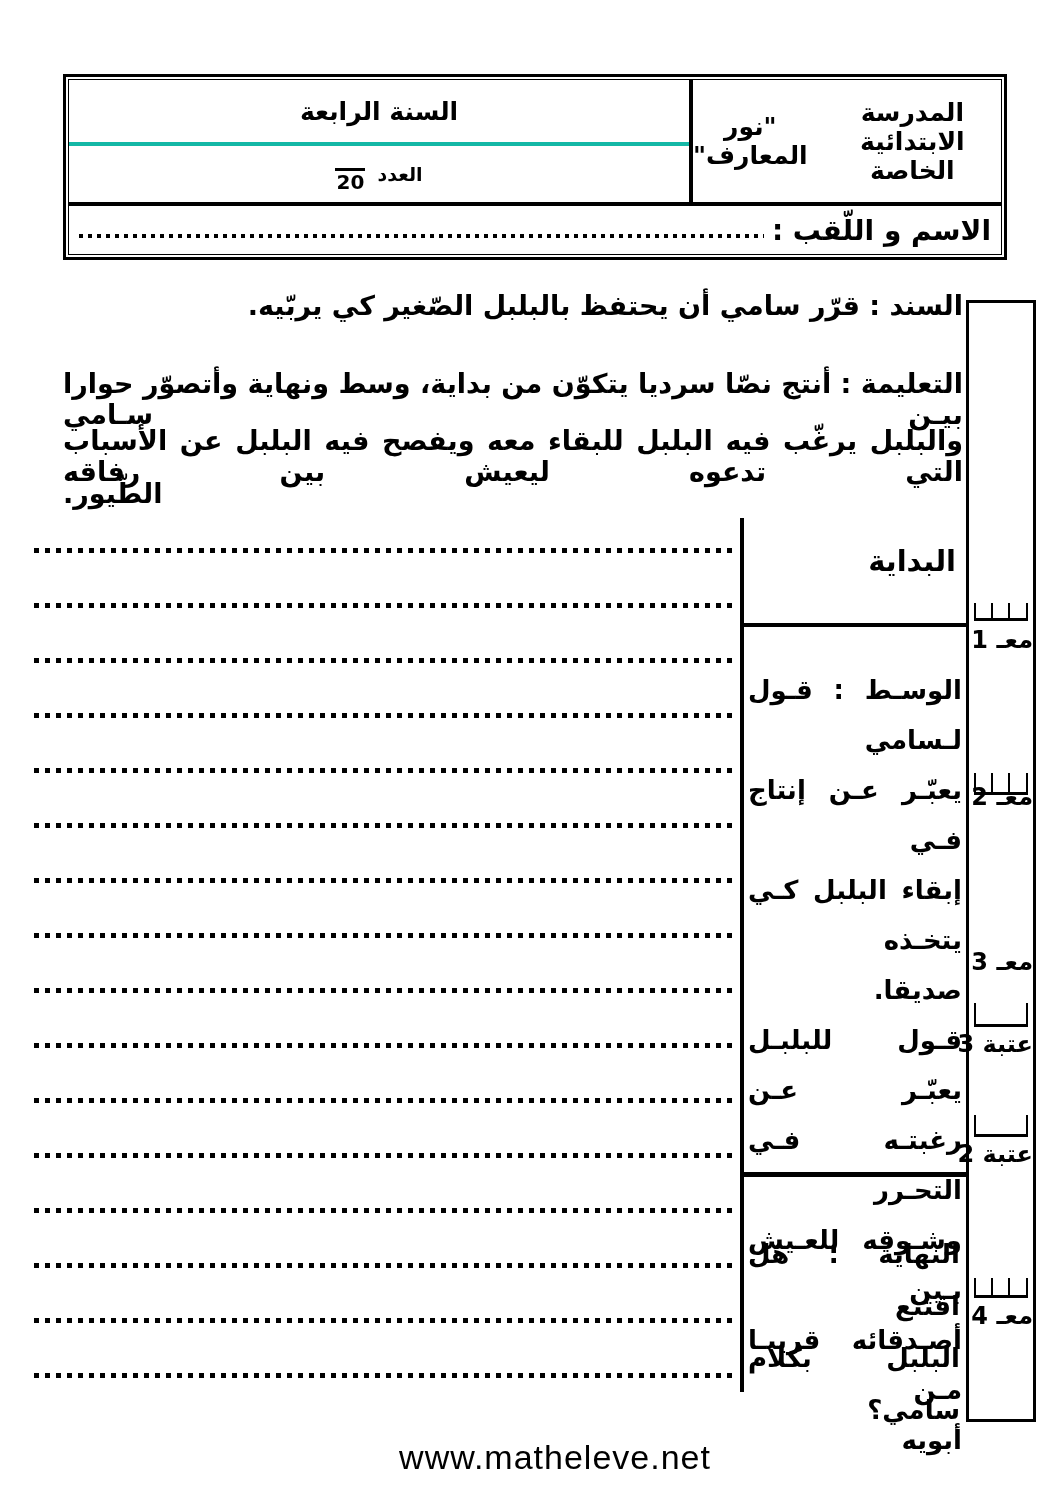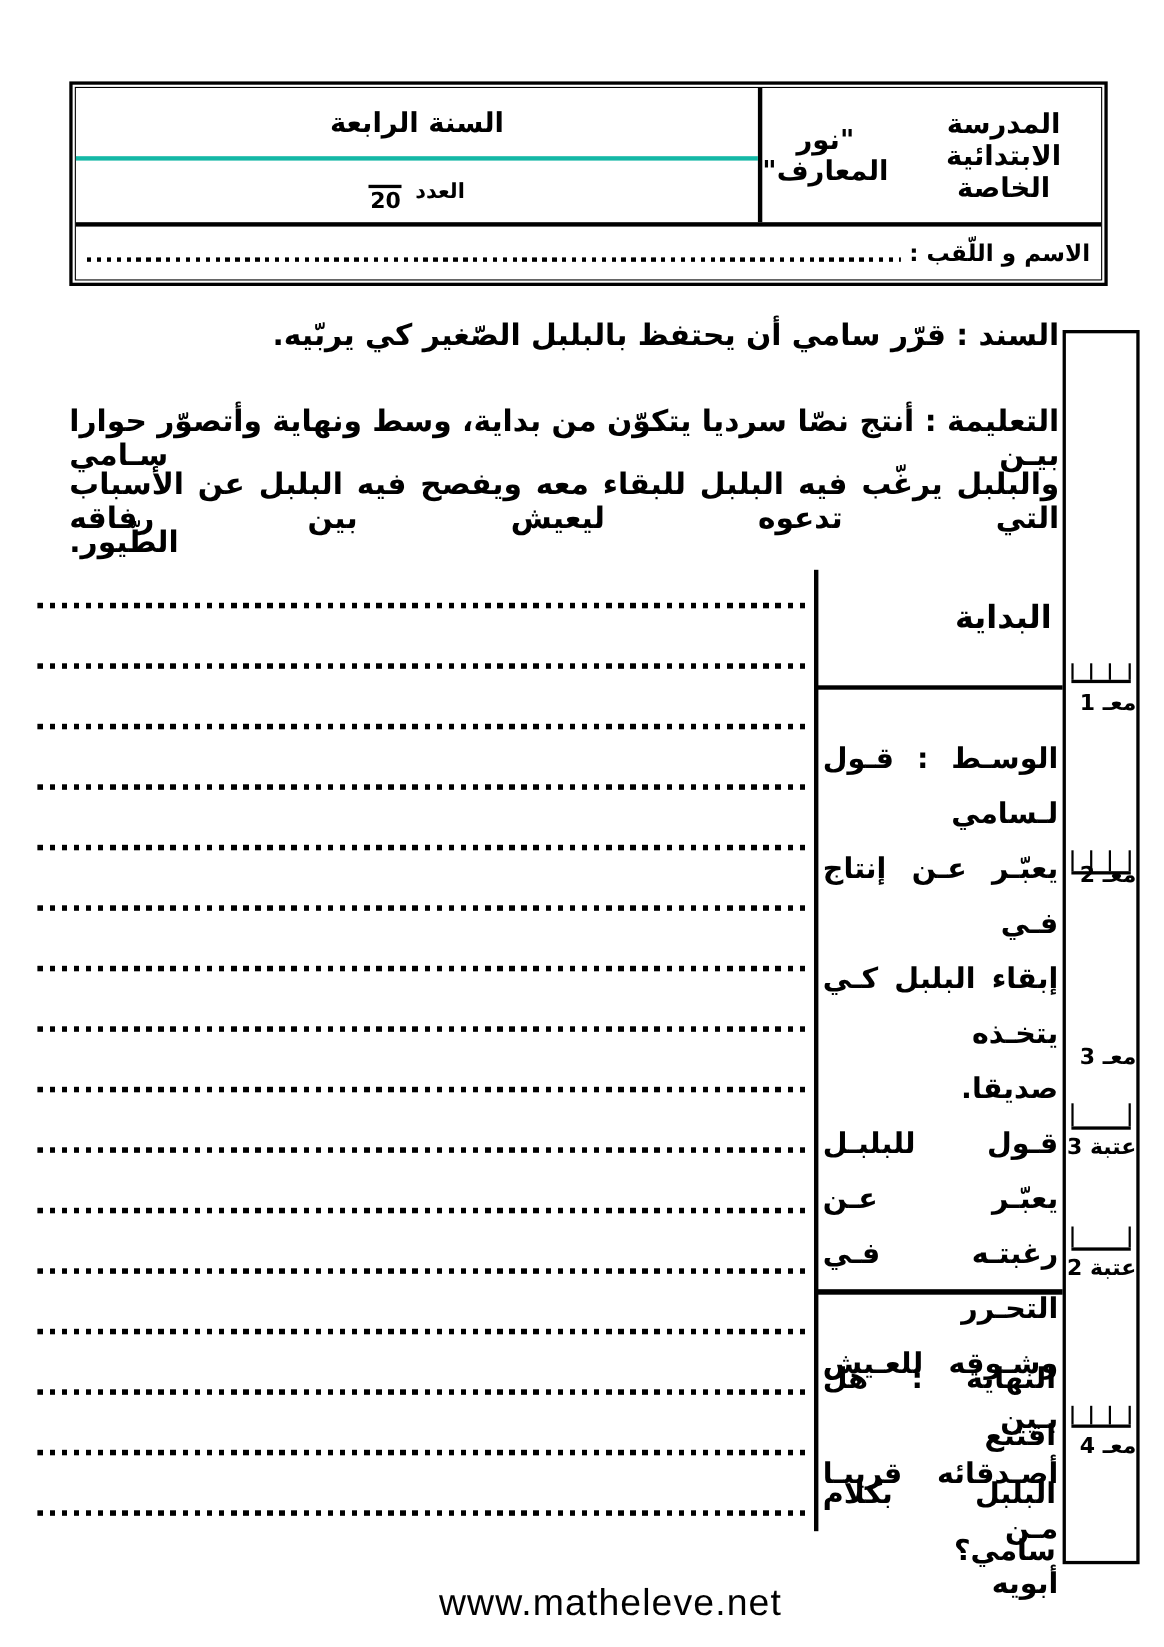--- a/index.html
+++ b/index.html
@@ -35,21 +35,21 @@
   .grade-text { font-size:25px; font-weight:bold; }
   .score-cell { flex:1; display:flex; align-items:center; justify-content:center; gap:12px; }
   .score-label { font-size:19px; font-weight:bold; }
   .fraction { display:inline-flex; flex-direction:column; align-items:center; transform:translateY(6px); }
   .frac-bar { width:30px; border-top:3px solid #000; margin-bottom:1px; }
   .frac-den { font-size:20px; font-weight:bold; line-height:20px; }
   .name-row {
     border-top:4px solid #000; flex:1; display:flex; align-items:center;
     padding:0 10px; gap:8px;
   }
-  .name-label { font-size:21px; font-weight:bold; white-space:nowrap; }
+  .name-label { font-size:28px; font-weight:bold; white-space:nowrap; }
   .name-leader {
     flex:1; height:4px; margin-top:12px;
     background:repeating-linear-gradient(90deg,#000 0 4px,transparent 4px 9px);
   }
   
   .support-line {
     position:absolute; right:95px; top:290px; font-size:27px; font-weight:bold;
     direction:rtl; white-space:nowrap;
   }
   .instr-line {
@@ -90,21 +90,21 @@
   .mark { position:absolute; left:5px; width:54px; border-bottom:3px solid #000; }
   .mark i { position:absolute; bottom:0; width:2px; height:100%; background:#000; }
   .t0{left:0;} .t1{left:17px;} .t2{left:34px;} .t3{left:52px;}
   .comb-1 { top:300px; height:18px; }
   .comb-2 { top:470px; height:22px; }
   .bracket-1 { top:700px; height:24px; }
   .bracket-2 { top:812px; height:22px; }
   .comb-4 { top:975px; height:20px; }
   .mark-label {
     position:absolute; left:0; width:100%; text-align:center; direction:rtl;
-    font-size:20px; font-weight:bold; white-space:nowrap;padding-left:16px;
+    font-size:24px; font-weight:bold; white-space:nowrap;padding-left:16px;
   }
   .ml-1 { top:323px; } .ml-2 { top:480px;text-align:center; } .ml-3 { top:645px; }
   .ml-4 { top:727px; } .ml-5 { top:837px; } .ml-6 { top:999px; }
   
   .footer-url {
     position:absolute; left:0; right:0; top:1438px; text-align:center;
     transform:translateX(26px);
     font-family:"Liberation Sans","DejaVu Sans",sans-serif;
     font-size:34px; color:#000; letter-spacing:1px;
   }

